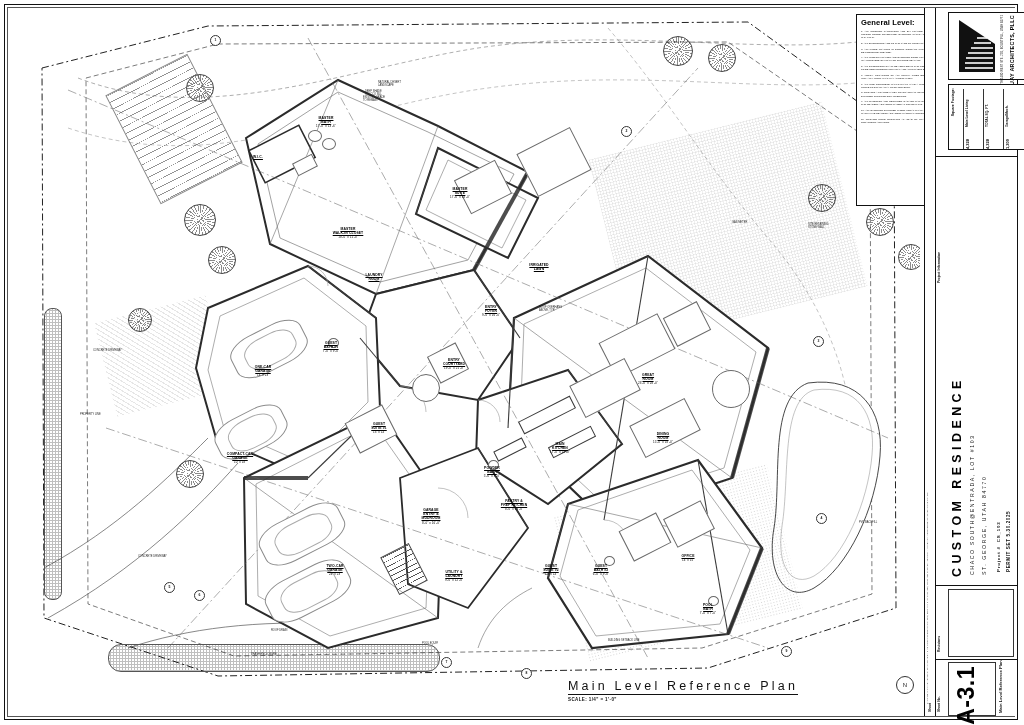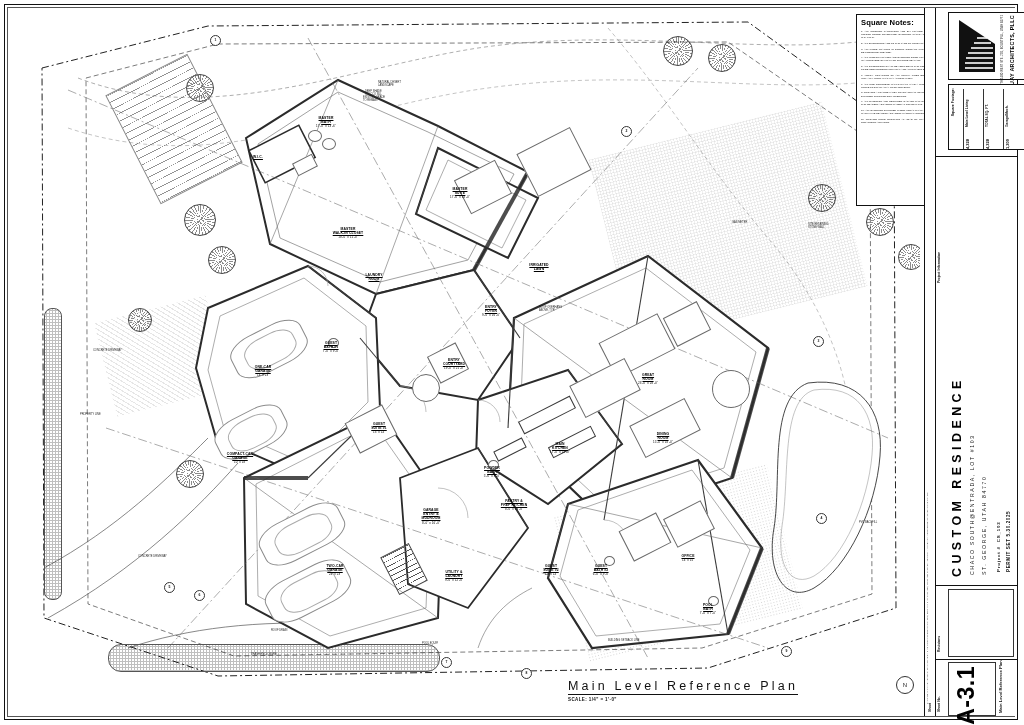--- a/index.html
+++ b/index.html
@@ -381,21 +381,21 @@
 
     <div id="plan-title">
       <div class="t">Main Level Reference Plan</div>
       <div class="s">SCALE: 1/4" = 1'-0"</div>
     </div>
     <div id="title-sym">N</div>
 
   </div>
 
   <div id="notes">
-    <h2>Square Notes:</h2>
+    <h2>General Level:</h2>
     <div id="notes-list">
         <div class="n">1. ALL INTERIOR PARTITIONS ARE 2x4 FRAMED STUDS AT 16" O.C. UNLESS NOTED OTHERWISE. EXTERIOR WALLS ARE 2x6 STUDS @ 16" O.C. U.N.O.</div>
         <div class="n">2. ALL DIMENSIONS ARE TO THE FACE OF STUD FRAMING MATERIAL.</div>
         <div class="n">3. ALL WOOD FRAMING IN DIRECT CONTACT WITH CONCRETE SHALL BE PRESSURE TREATED.</div>
         <div class="n">4. ALL WINDOW FRAMES AND EXTERIOR DOOR FRAMES ARE TO BE SET IN A SOLID BED OF FOAM OR SILICONE SEALANT.</div>
         <div class="n">5. ALL DIMENSIONS SHALL BE VERIFIED IN THE FIELD. CONTRACTOR IS TO BE RESPONSIBLE FOR FINAL AND APPLICABLE DOOR CLEARANCES.</div>
         <div class="n">6. VERIFY LOCATIONS OF ALL UTILITY LINES BEFORE PROCEEDING WITH ANY WORK THAT MAY AFFECT THEM.</div>
         <div class="n">7. ALL SITE CONCRETE WALKS SHALL HAVE A MINIMUM OF 2% CROSS SLOPE TO DRAIN AWAY FROM BUILDING.</div>
         <div class="n">8. PROVIDE A FOAMED LATEX OR GRANULAR INFILL FULL DEPTH AT ALL EXPOSED JUNCTION BOX OPENINGS.</div>
         <div class="n">9. ALL EXTERIOR AND REQUIRED GARAGE MAN DOORS SHALL MATCH THE NEAREST ADJACENT MATERIAL COLOR U.N.O.</div>

